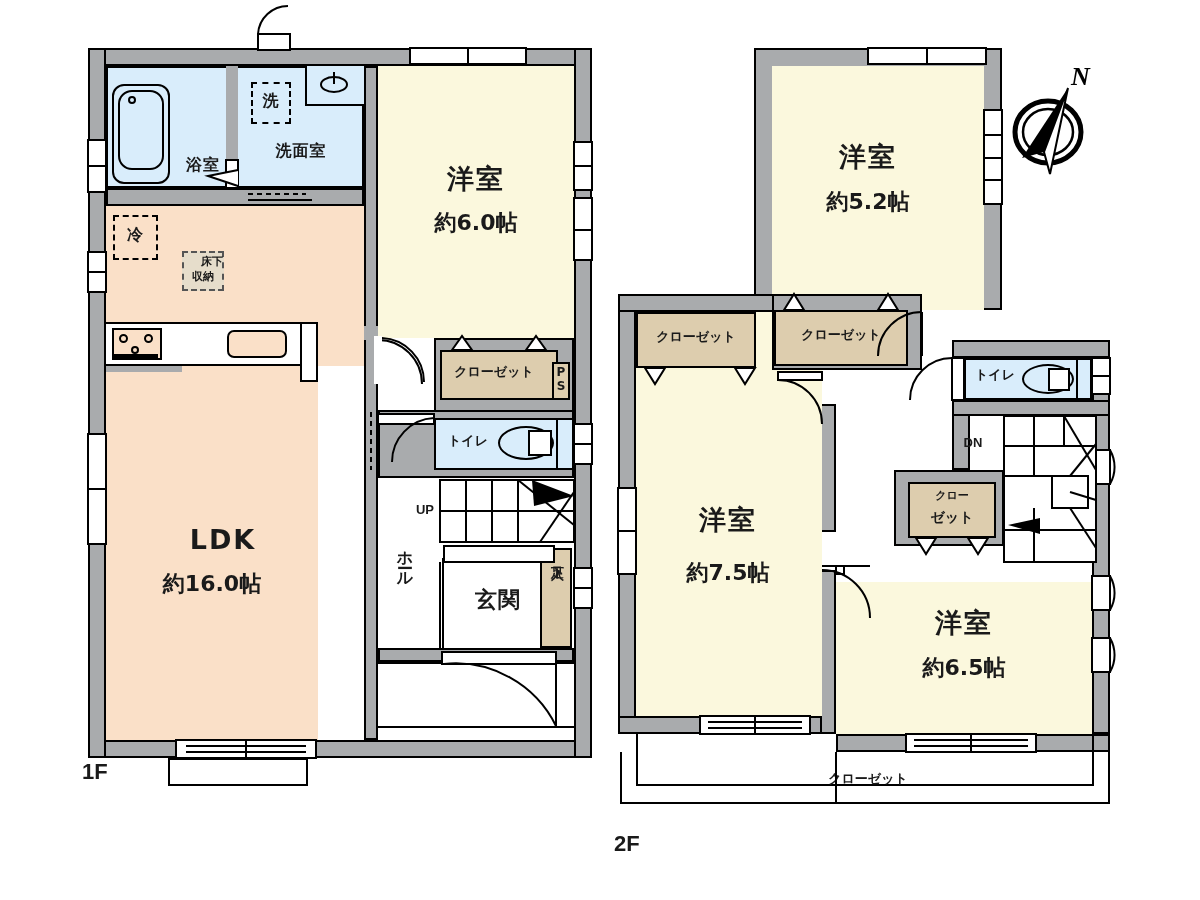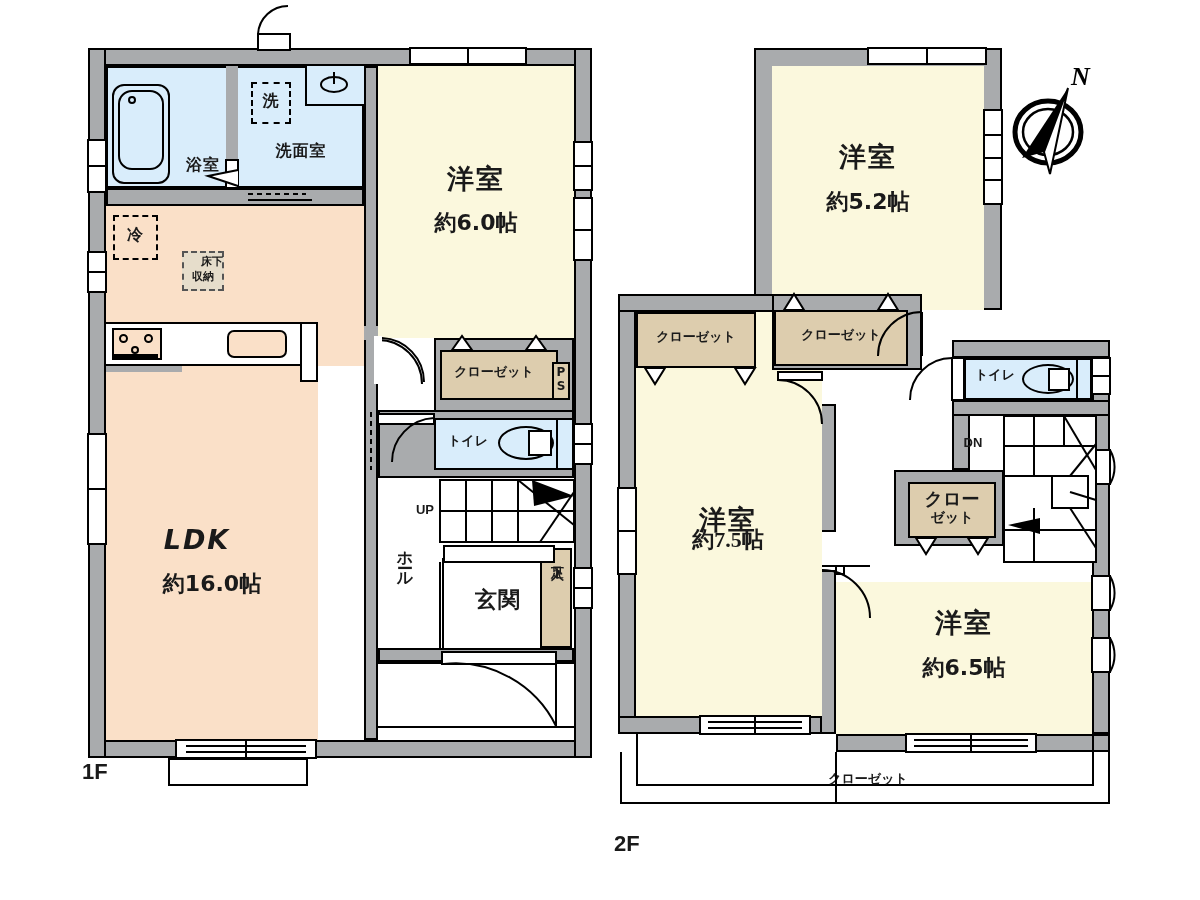--- a/index.html
+++ b/index.html
@@ -87,21 +87,21 @@
 
     <div class="thin" style="left:106px;top:322px;width:212px;height:44px;background:#fff;border-left:none;"></div>
     <div class="thin" style="left:300px;top:322px;width:18px;height:60px;background:#fff;"></div>
     <div class="thin" style="left:112px;top:328px;width:50px;height:32px;background:#fae0c8;"></div>
     <div class="thin" style="left:119px;top:334px;width:9px;height:9px;border-radius:50%;"></div>
     <div class="thin" style="left:144px;top:334px;width:9px;height:9px;border-radius:50%;"></div>
     <div class="thin" style="left:131px;top:346px;width:8px;height:8px;border-radius:50%;"></div>
     <div class="line" style="left:114px;top:354px;width:44px;height:5px;"></div>
     <div class="thin" style="left:227px;top:330px;width:60px;height:28px;border-radius:7px;background:#fae0c8;"></div>
 
-    <div class="lbl lbl-room" style="left:137px;top:525px;width:120px;font-style:italic;">LDK</div>
+    <div class="lbl lbl-room" style="left:163px;top:525px;width:120px;">LDK</div>
     <div class="lbl lbl-area" style="left:130px;top:572px;width:164px;">約16.0帖</div>
 
     <div class="lbl lbl-room" style="left:416px;top:164px;width:120px;">洋室</div>
     <div class="lbl lbl-area" style="left:394px;top:211px;width:164px;">約6.0帖</div>
 
     <div class="room r-closet" style="left:440px;top:350px;width:118px;height:50px;"></div>
     <div class="lbl lbl-xs" style="left:440px;top:365px;width:108px;">クローゼット</div>
     <div class="thin" style="left:552px;top:362px;width:18px;height:38px;background:#ddcdae;"></div>
     <div class="lbl lbl-tiny" style="left:552px;top:366px;width:18px;font-size:12px;">P</div>
     <div class="lbl lbl-tiny" style="left:552px;top:380px;width:18px;font-size:12px;">S</div>
@@ -139,36 +139,36 @@
     <div class="wall" style="left:952px;top:340px;width:18px;height:130px;"></div>
     <div class="wall" style="left:1092px;top:340px;width:18px;height:394px;"></div>
     <div class="wall" style="left:952px;top:340px;width:158px;height:18px;"></div>
     <div class="wall" style="left:618px;top:716px;width:218px;height:18px;"></div>
     <div class="wall" style="left:836px;top:734px;width:274px;height:18px;"></div>
     <div class="wall" style="left:820px;top:570px;width:16px;height:164px;"></div>
     <div class="wall" style="left:820px;top:404px;width:16px;height:128px;"></div>
 
     <div class="room r-yoshitsu" style="left:636px;top:312px;width:186px;height:404px;"></div>
     <div class="lbl lbl-room" style="left:668px;top:505px;width:120px;">洋室</div>
-    <div class="lbl lbl-area" style="left:646px;top:528px;width:164px;font-family:Liberation Serif, serif;">約7.5帖</div>
+    <div class="lbl lbl-area" style="left:646px;top:561px;width:164px;">約7.5帖</div>
 
     <div class="room r-closet" style="left:636px;top:312px;width:120px;height:56px;"></div>
     <div class="lbl lbl-xs" style="left:636px;top:330px;width:120px;">クローゼット</div>
 
     <div class="wall" style="left:772px;top:294px;width:150px;height:76px;"></div>
     <div class="room r-closet" style="left:774px;top:310px;width:134px;height:56px;"></div>
     <div class="lbl lbl-xs" style="left:774px;top:328px;width:134px;">クローゼット</div>
 
     <div class="room r-yoshitsu" style="left:836px;top:582px;width:256px;height:152px;"></div>
     <div class="lbl lbl-room" style="left:904px;top:608px;width:120px;">洋室</div>
     <div class="lbl lbl-area" style="left:882px;top:656px;width:164px;">約6.5帖</div>
 
     <div class="wall" style="left:894px;top:470px;width:110px;height:76px;"></div>
     <div class="room r-closet" style="left:908px;top:482px;width:88px;height:56px;"></div>
-    <div class="lbl lbl-tiny" style="left:908px;top:490px;width:88px;font-size:18px;">クロー</div>
+    <div class="lbl lbl-tiny" style="left:908px;top:490px;width:88px;font-size:11px;">クロー</div>
     <div class="lbl lbl-tiny" style="left:908px;top:510px;width:88px;font-size:14px;">ゼット</div>
 
     <div class="room r-water" style="left:964px;top:358px;width:128px;height:42px;border:2px solid #000;"></div>
     <div class="lbl lbl-xs" style="left:966px;top:368px;width:58px;">トイレ</div>
     <div class="thin" style="left:1022px;top:364px;width:52px;height:30px;border-radius:50%;background:#d9edfb;"></div>
     <div class="thin" style="left:1048px;top:368px;width:22px;height:23px;background:#fff;"></div>
     <div class="line" style="left:1076px;top:358px;width:2px;height:42px;"></div>
     <div class="wall" style="left:952px;top:400px;width:158px;height:16px;"></div>
 
     <div class="thin" style="left:1004px;top:416px;width:92px;height:146px;background:#fff;border:none;"></div>

